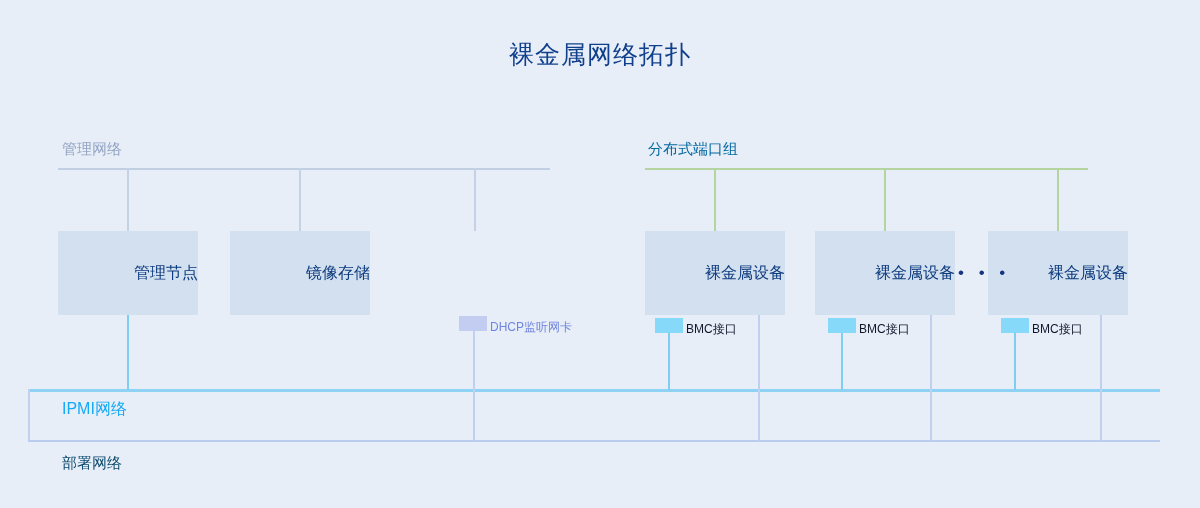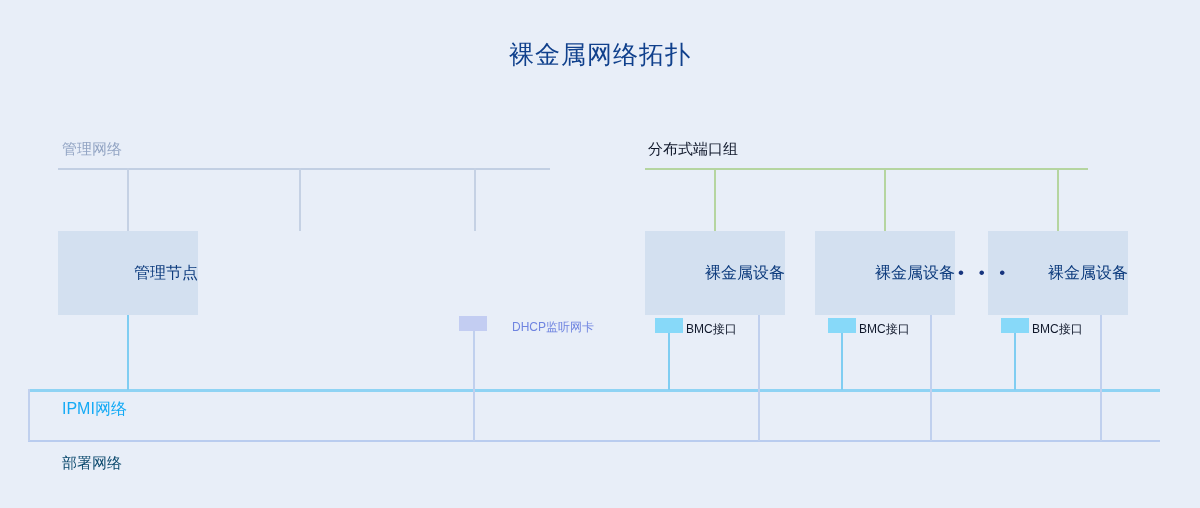--- a/index.html
+++ b/index.html
@@ -31,21 +31,21 @@
     letter-spacing: 1px;
     white-space: nowrap;
   }
   
   .zone-label {
     position: absolute;
     font-size: 15px;
     white-space: nowrap;
   }
   .zone-mgmt   { left: 62px;  top: 140px; color: #93a5c4; }
-  .zone-dpg    { left: 648px; top: 140px; color: #0f172a; }
+  .zone-dpg    { left: 648px; top: 140px; color: #0369a1; }
   .zone-ipmi   { left: 62px;  top: 399px; color: #14aaf5; font-size: 16px; }
   .zone-deploy { left: 62px;  top: 454px; color: #0c4a6e; }
 
   
   .bus {
     position: absolute;
     height: 2px;
   }
   .bus-mgmt   { left: 58px;  top: 168px; width: 492px; background: #c2cfe3; }
   .bus-dpg    { left: 645px; top: 168px; width: 443px; background: #b5d5a0; }
@@ -125,36 +125,39 @@
   <div class="vline v-grey" style="left:299px; top:168px; height:63px;"></div>
   <div class="vline v-grey" style="left:474px; top:168px; height:63px;"></div>
 
   <div class="vline v-green" style="left:714px; top:168px; height:63px;"></div>
   <div class="vline v-green" style="left:884px; top:168px; height:63px;"></div>
   <div class="vline v-green" style="left:1057px; top:168px; height:63px;"></div>
 
   <div class="node" style="left:58px; top:231px;">
     <span>管理节点</span>
   </div>
+  <div class="node" style="left:230px; top:231px;">
+    <span>镜像存储</span>
+  </div>
   <div class="node" style="left:645px; top:231px;">
     <span>裸金属设备</span>
   </div>
   <div class="node" style="left:815px; top:231px;">
     <span>裸金属设备</span>
   </div>
   <div class="node" style="left:988px; top:231px;">
     <span>裸金属设备</span>
   </div>
 
   <div class="ellipsis">• • •</div>
 
   <div class="vline v-cyan" style="left:127px; top:315px; height:75px;"></div>
 
   <div class="chip chip-dhcp" style="left:459px; top:316px;"></div>
-  <div class="chip-label label-dhcp" style="left:512px; top:319px;">DHCP监听网卡</div>
+  <div class="chip-label label-dhcp" style="left:490px; top:319px;">DHCP监听网卡</div>
   <div class="vline v-blue" style="left:473px; top:331px; height:110px;"></div>
 
   <div class="chip chip-bmc" style="left:655px; top:318px;"></div>
   <div class="chip-label label-bmc" style="left:686px; top:321px;">BMC接口</div>
   <div class="vline v-cyan" style="left:668px; top:333px; height:57px;"></div>
   <div class="vline v-blue" style="left:758px; top:315px; height:126px;"></div>
 
   <div class="chip chip-bmc" style="left:828px; top:318px;"></div>
   <div class="chip-label label-bmc" style="left:859px; top:321px;">BMC接口</div>
   <div class="vline v-cyan" style="left:841px; top:333px; height:57px;"></div>

